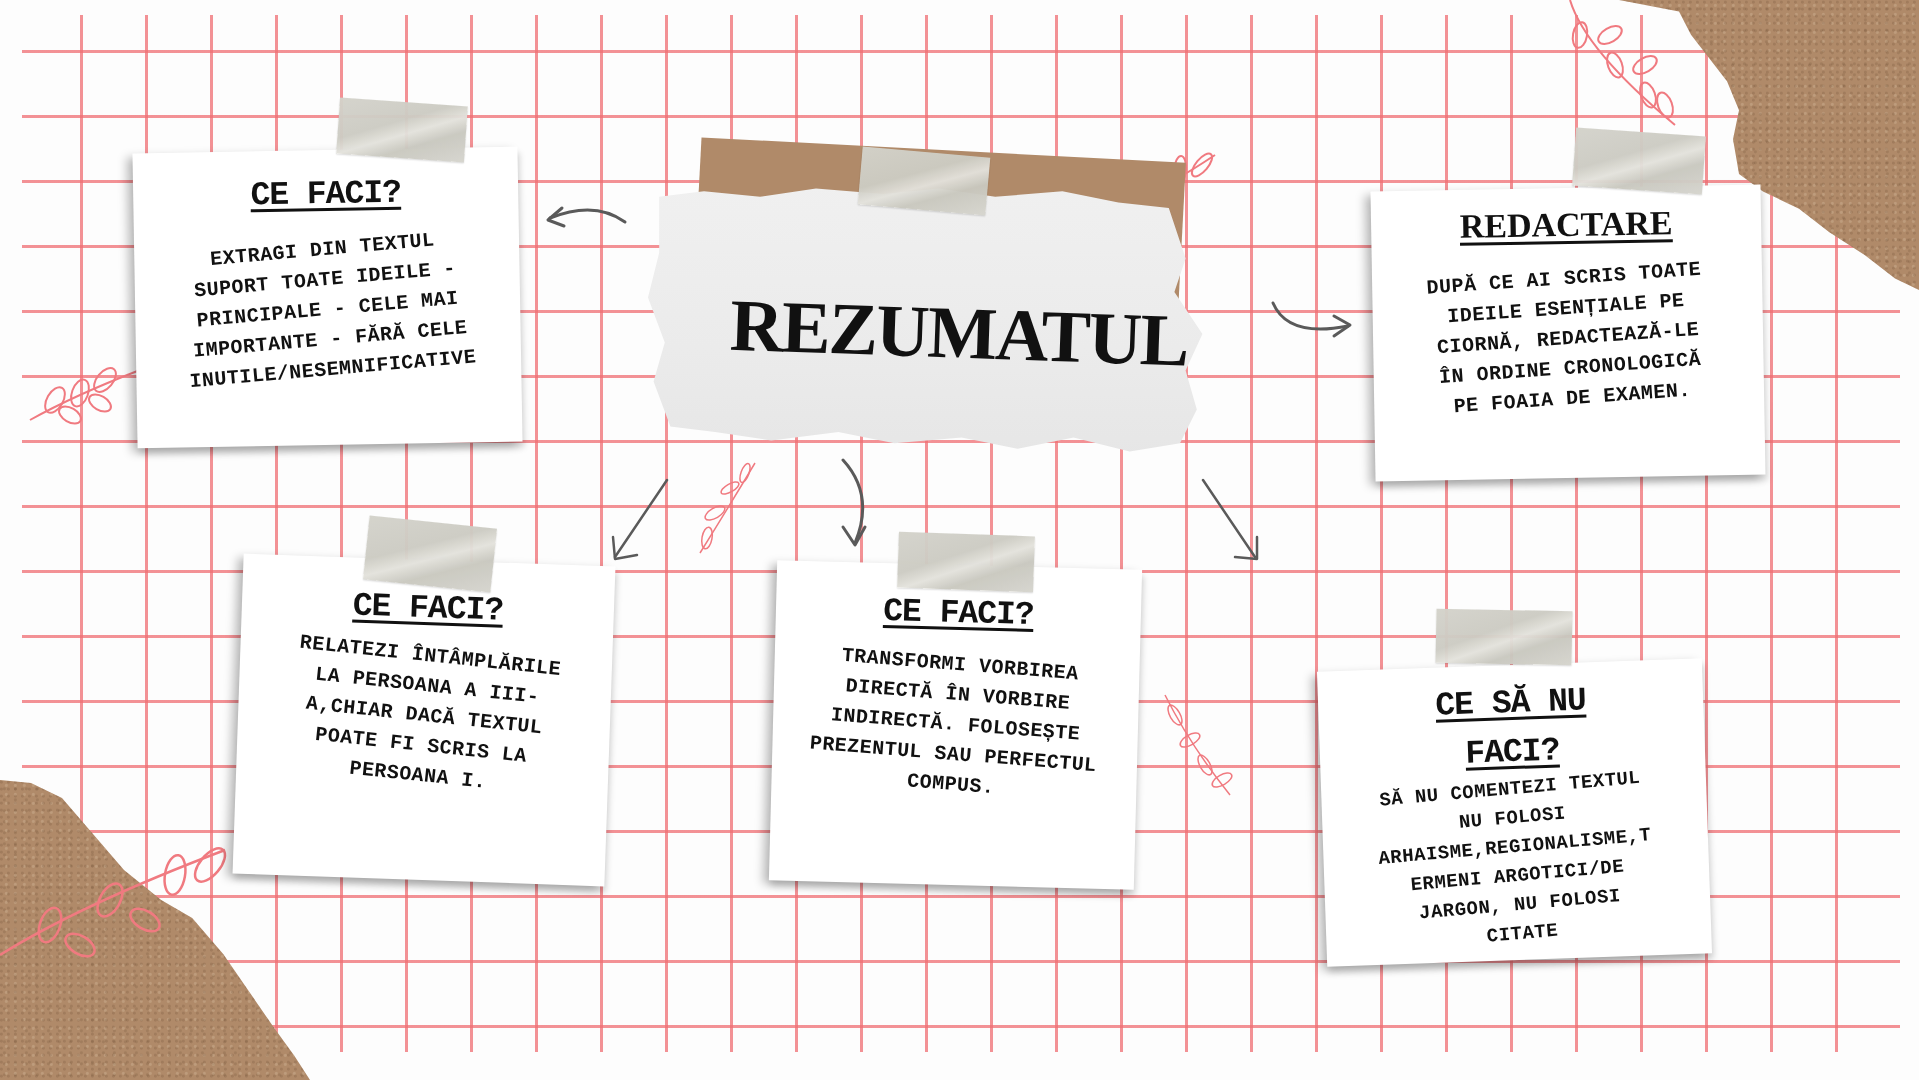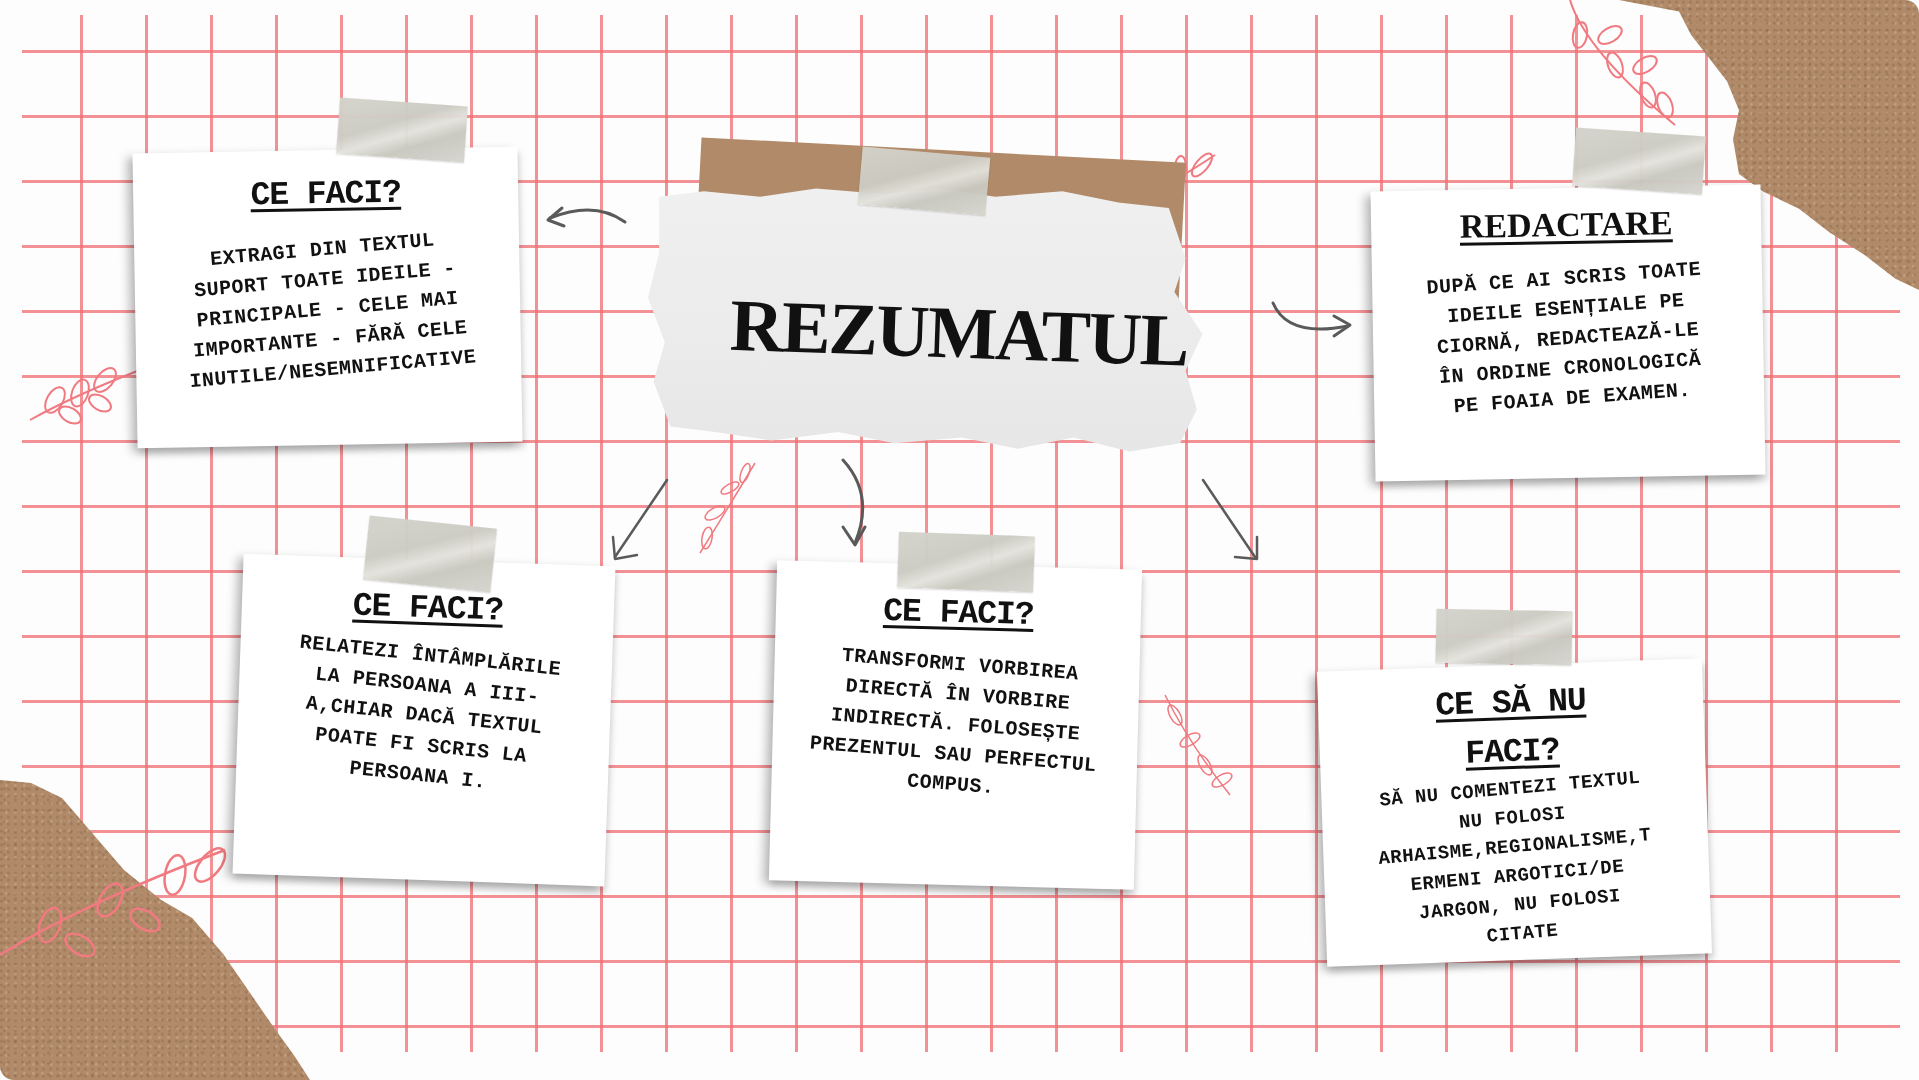--- a/index.html
+++ b/index.html
@@ -9,21 +9,20 @@
       height: 1080px;
       overflow: hidden;
       background: #fdfdfd;
     }
     .canvas {
       position: relative;
       width: 1919px;
       height: 1080px;
       background: #fdfdfd;
       overflow: hidden;
-      border-radius: 14px;
     }
     
     .grid {
       position: absolute;
       left: 22px;
       top: 15px;
       width: 1878px;
       height: 1037px;
       background-image:
         linear-gradient(to right, rgba(240,110,115,0.75) 0 3px, transparent 3px),

